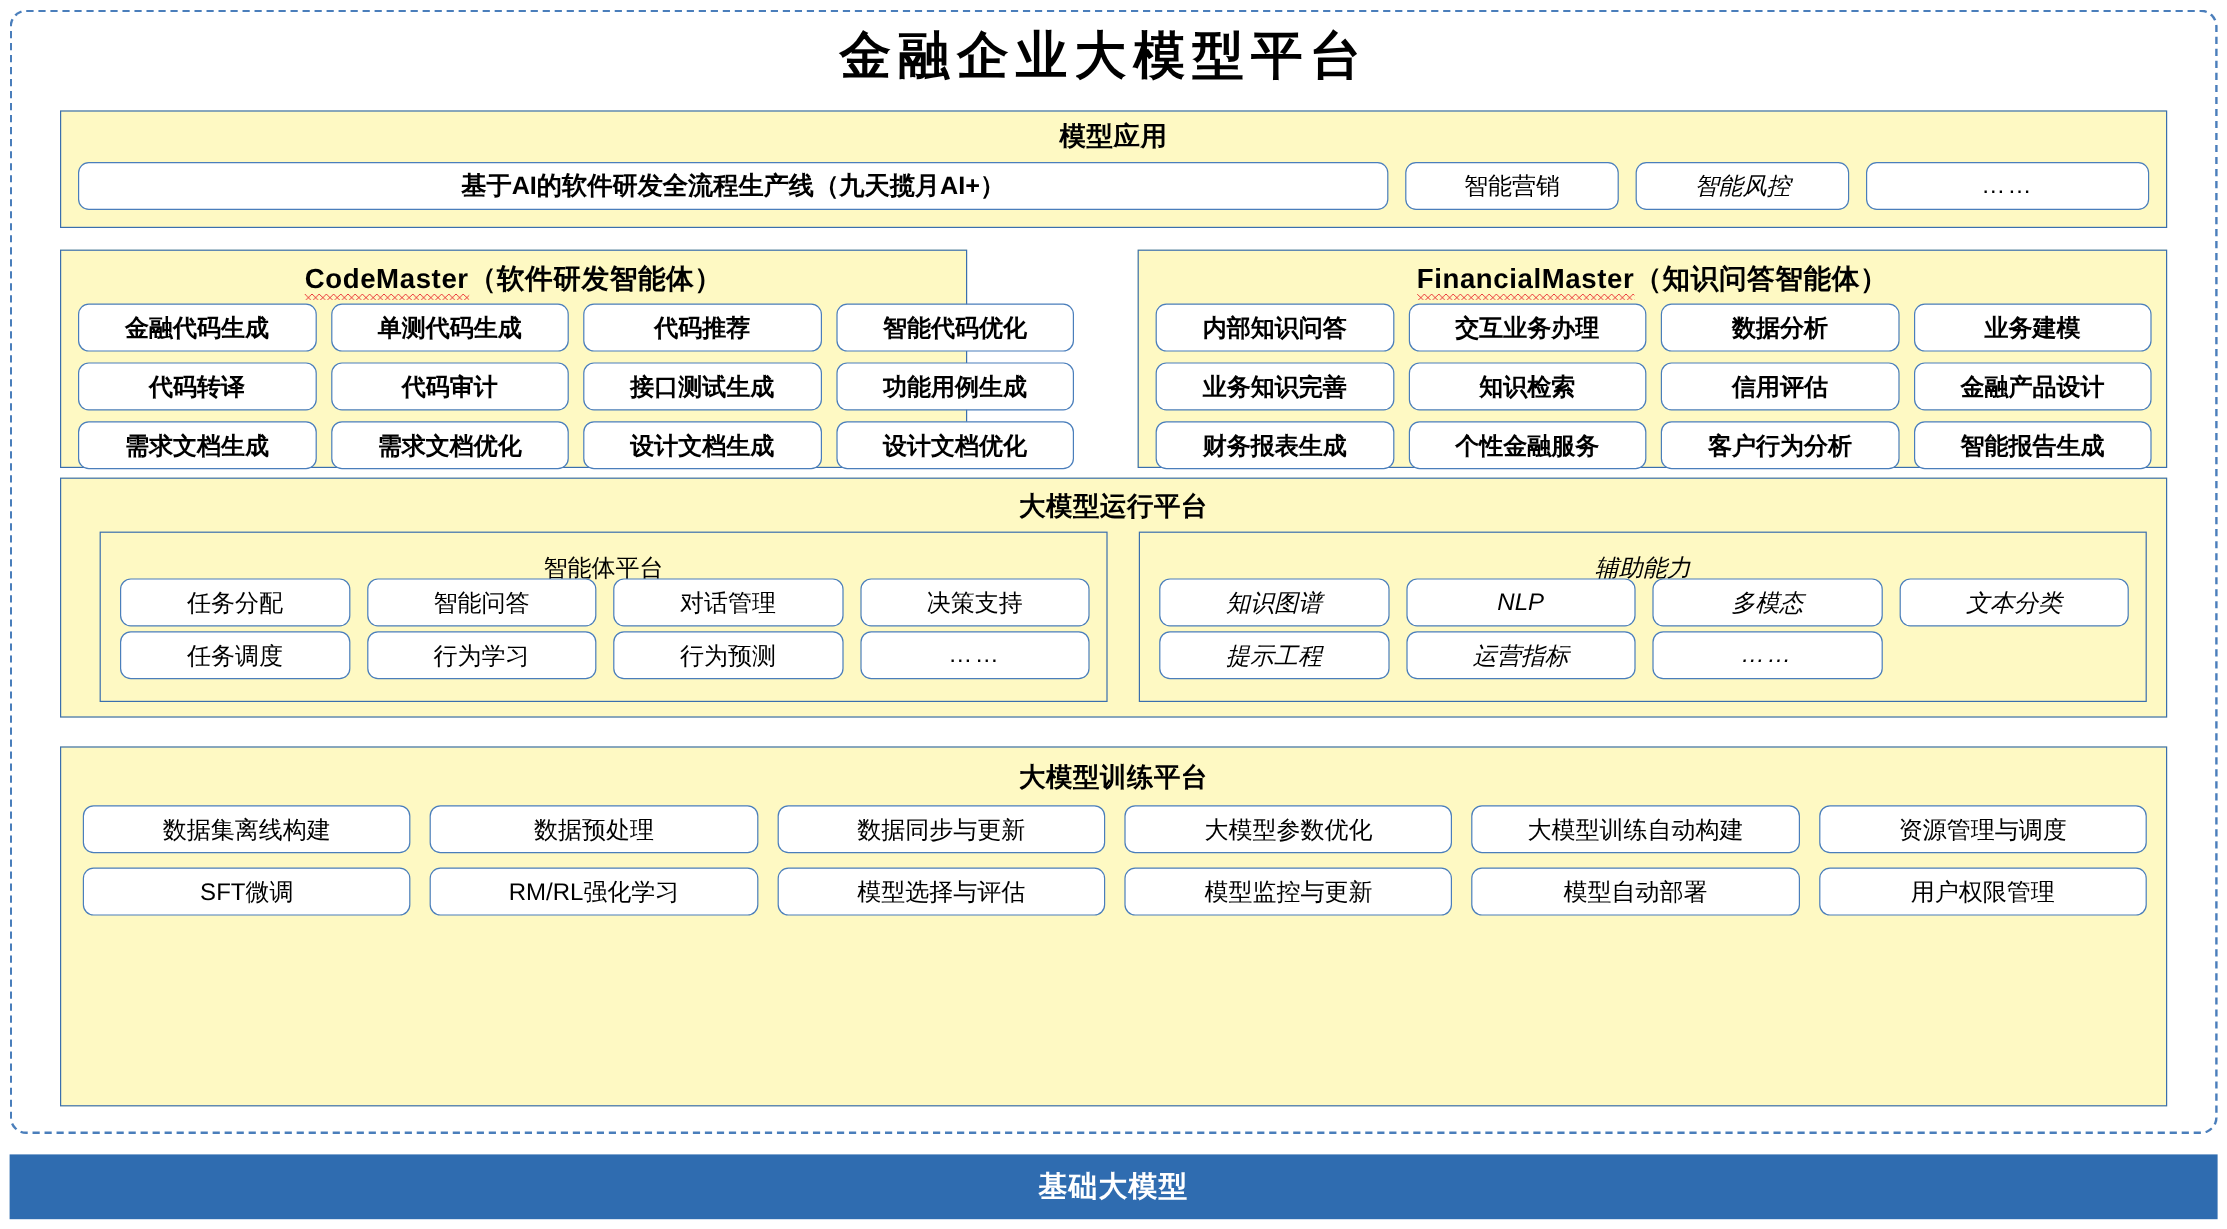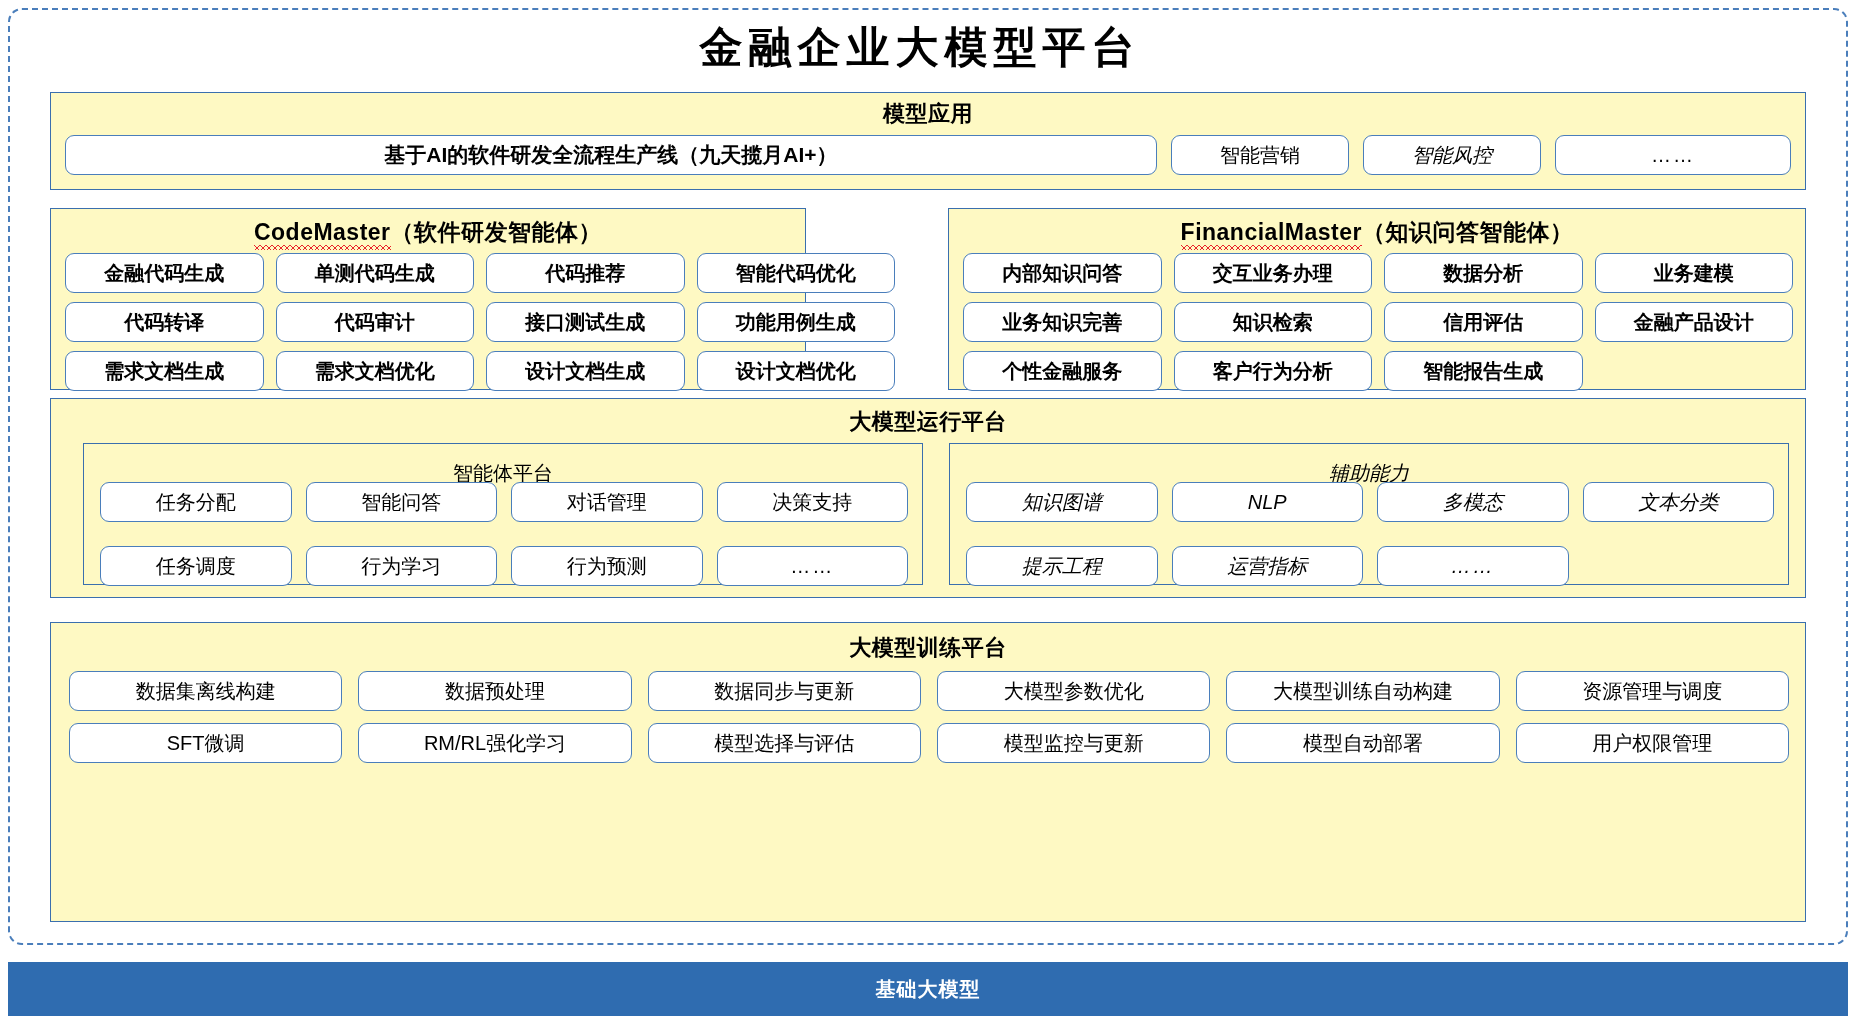--- a/index.html
+++ b/index.html
@@ -129,21 +129,21 @@
   #sub-agent  { position: absolute; left: 32px;  top: 44px; width: 840px; height: 142px; border:1.5px solid #3a6fae; }
   #sub-aux    { position: absolute; left: 898px; top: 44px; width: 840px; height: 142px; border:1.5px solid #3a6fae;font-style:italic; }
   .sub-title  { text-align:center; font-size: 20px; margin-top: 16px; color:#000; }
   .sub-grid {
     position: absolute;
     left: 16px; top: 38px;
     width: 808px;
     display: grid;
     grid-template-columns: repeat(4, 1fr);
     grid-auto-rows: 40px;
-    gap: 24px 14px;
+    gap: 4px 14px;
   }
 
   
   #sec-train   { left: 50px; top: 622px; width: 1756px; height: 300px; }
   #train-title { margin-top: 10px; }
   #train-grid {
     position: absolute;
     left: 18px; top: 48px;
     width: 1720px;
     display: grid;
@@ -157,21 +157,21 @@
     position: absolute;
     left: 8px;
     top: 962px;
     width: 1840px;
     height: 54px;
     background: #2f6cb0;
     display: flex;
     align-items: center;
     justify-content: center;
     color: #ffffff;
-    font-size: 20px;
+    font-size: 24px;
     font-weight: bold;
     letter-spacing: 1px;
   }
 </style>
 </head>
 <body>
 
 <div class="page">
 
   <div class="outer-frame"></div>
@@ -214,20 +214,21 @@
     </div>
     <div class="agent-grid">
       <div class="chip">内部知识问答</div>
       <div class="chip">交互业务办理</div>
       <div class="chip">数据分析</div>
       <div class="chip">业务建模</div>
       <div class="chip">业务知识完善</div>
       <div class="chip">知识检索</div>
       <div class="chip">信用评估</div>
       <div class="chip">金融产品设计</div>
+      <div class="chip">财务报表生成</div>
       <div class="chip">个性金融服务</div>
       <div class="chip">客户行为分析</div>
       <div class="chip">智能报告生成</div>
     </div>
   </div>
 
   <div class="sec" id="sec-run">
     <div class="sec-title" id="run-title">大模型运行平台</div>
 
     <div id="sub-agent">

